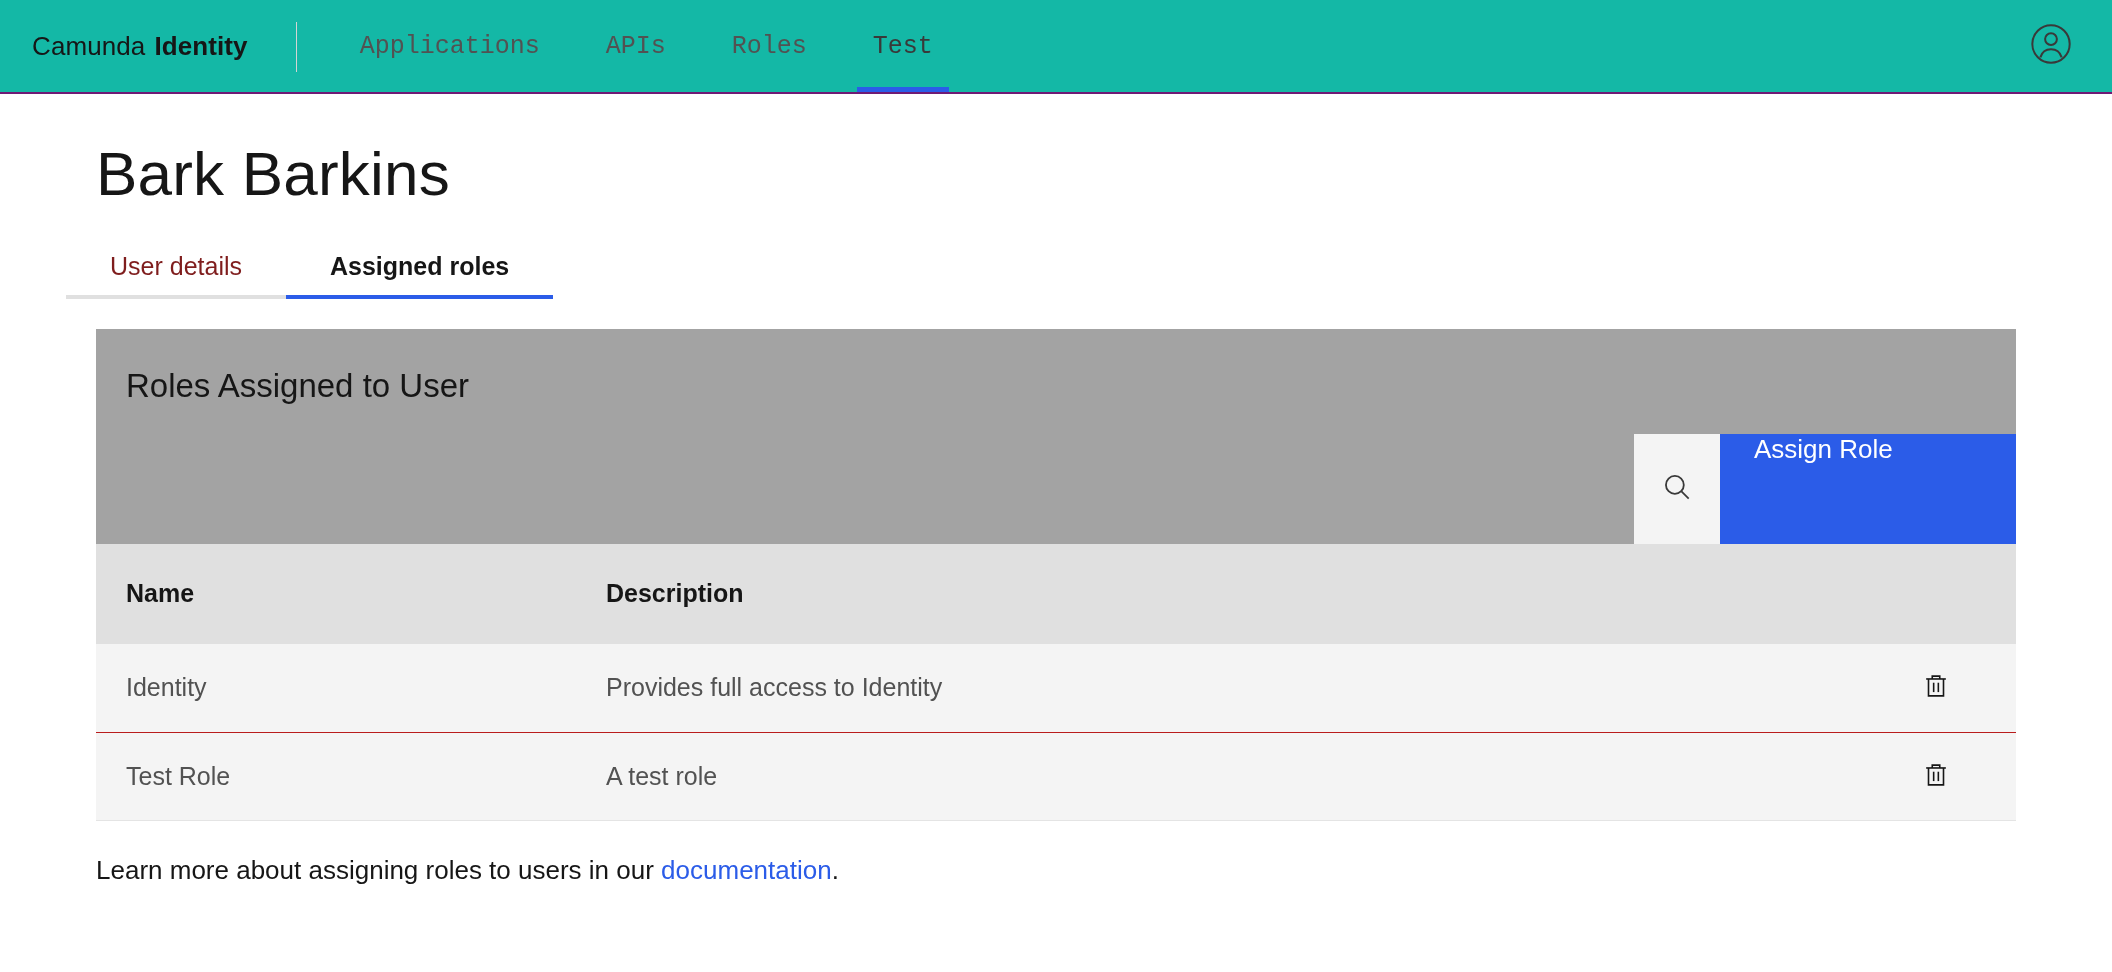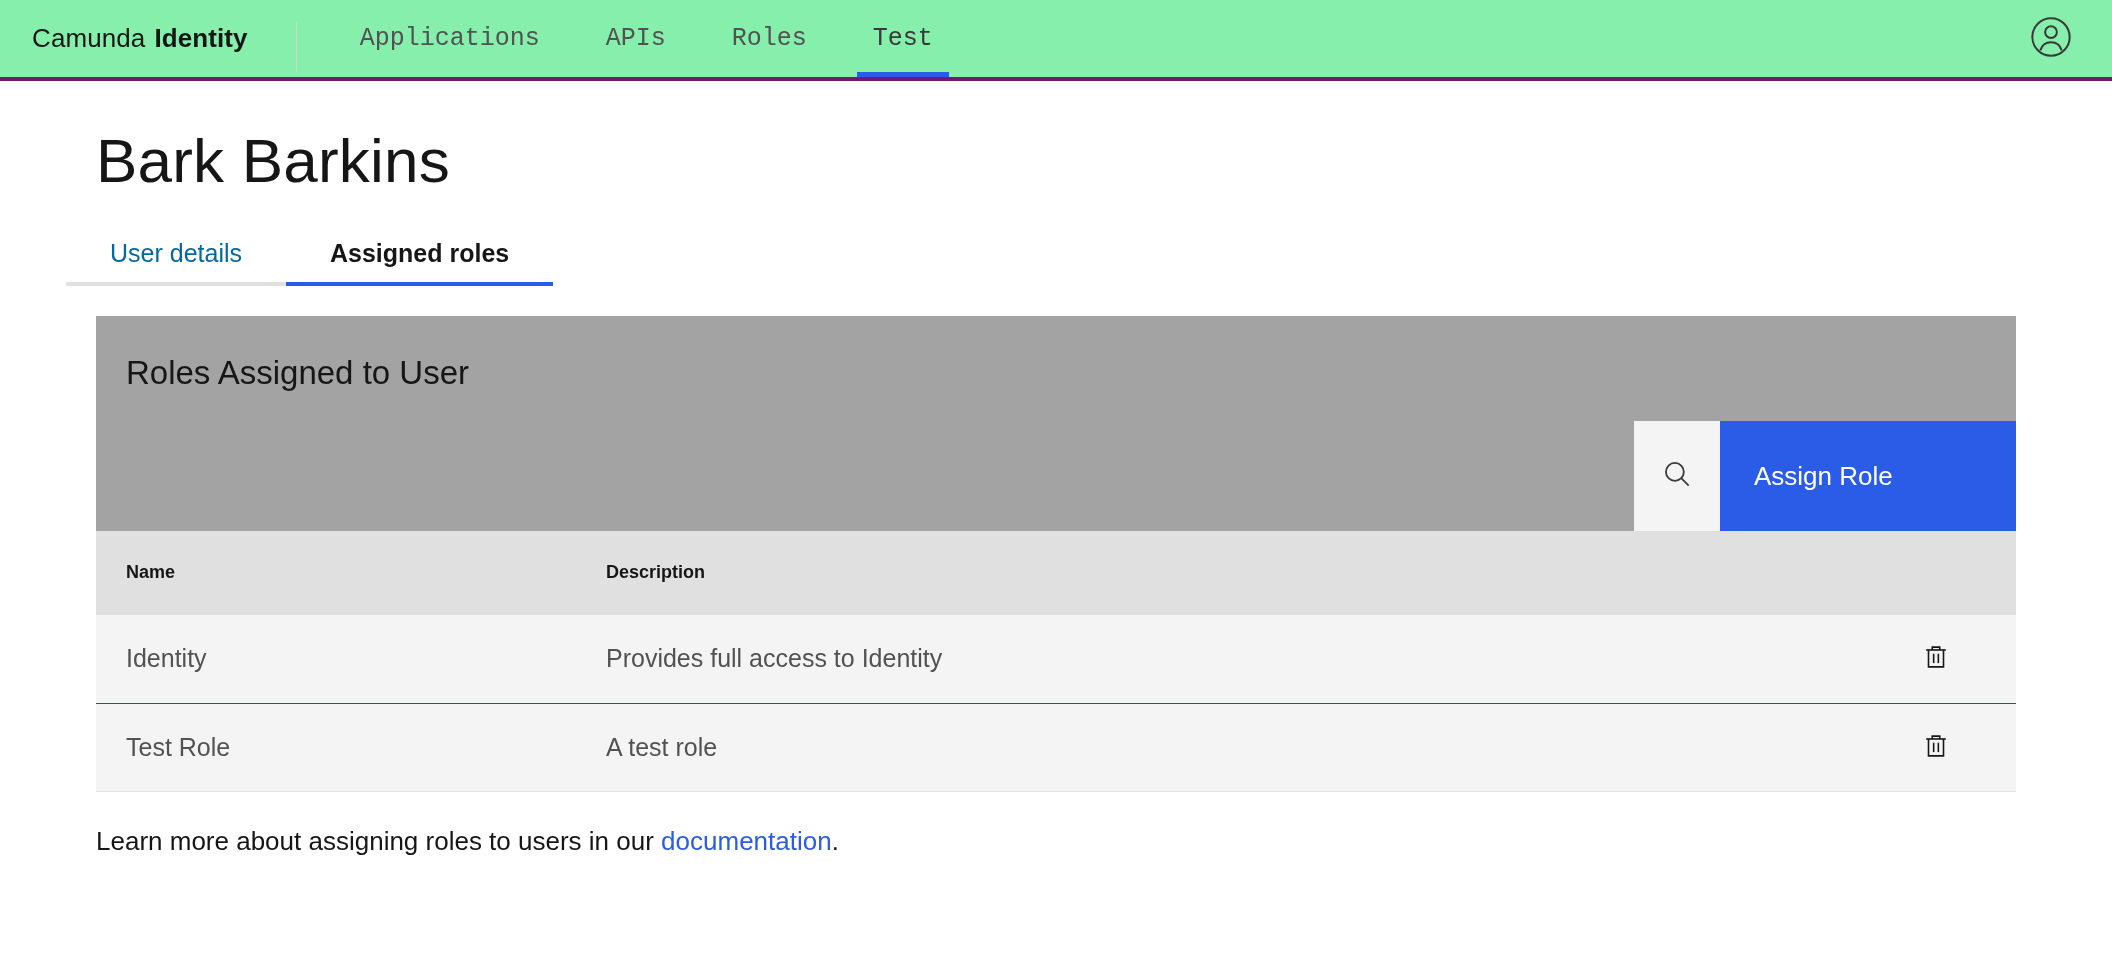--- a/index.html
+++ b/index.html
@@ -12,24 +12,24 @@
     width: 2112px;
     height: 972px;
     background: #ffffff;
     font-family: "Liberation Sans", sans-serif;
     color: #161616;
     overflow: hidden;
   }
 
   
   .topbar {
-    height: 81px;
+    height: 94px;
     width: 100%;
-    background: #86efac;
-    border-bottom: 4px solid #701a75;
+    background: #14b8a6;
+    border-bottom: 2px solid #701a75;
     display: flex;
     align-items: stretch;
     position: relative;
   }
   .brand {
     display: flex;
     align-items: center;
     padding-left: 32px;
     font-size: 26px;
     letter-spacing: .1px;
@@ -97,21 +97,21 @@
   }
 
   
   .subtabs {
     display: flex;
     margin: 44px 0 0 66px;
     align-items: flex-end;
   }
   .subtab {
     font-size: 25px;
-    color: #0369a1;
+    color: #7f1d1d;
     padding: 0 44px 14px 44px;
     border-bottom: 4px solid #e0e0e0;
     cursor: pointer;
     white-space: nowrap;
     text-align: center;
   }
   .subtab.active {
     color: #161616;
     font-weight: 700;
     border-bottom: 4px solid #2b5ce8;
@@ -143,40 +143,39 @@
     align-items: center;
     justify-content: center;
     cursor: pointer;
     background: #f4f4f4;
   }
   .assign-btn {
     background: #2b5ce8;
     color: #ffffff;
     font-size: 26px;
     display: flex;
-    align-items: center;
     padding: 0 34px;
     width: 296px;
     cursor: pointer;
     border: none;
     font-family: "Liberation Sans", sans-serif;
     text-align: left;
     white-space: nowrap;
   }
 
   
   .tbl { width: 100%; border-collapse: collapse; table-layout: fixed; }
   .tbl thead th {
     background: #e0e0e0;
-    font-size: 18px;
+    font-size: 25px;
     font-weight: 700;
     color: #161616;
     text-align: left;
     padding: 24px 0 26px 30px;
-    height: 84px;
+    height: 100px;
   }
   .col-name  { width: 480px; }
   .col-desc  { width: auto; }
   .col-act   { width: 160px; }
 
   .tbl tbody td {
     background: #f4f4f4;
     font-size: 25px;
     color: #525252;
     padding: 0 0 0 30px;

